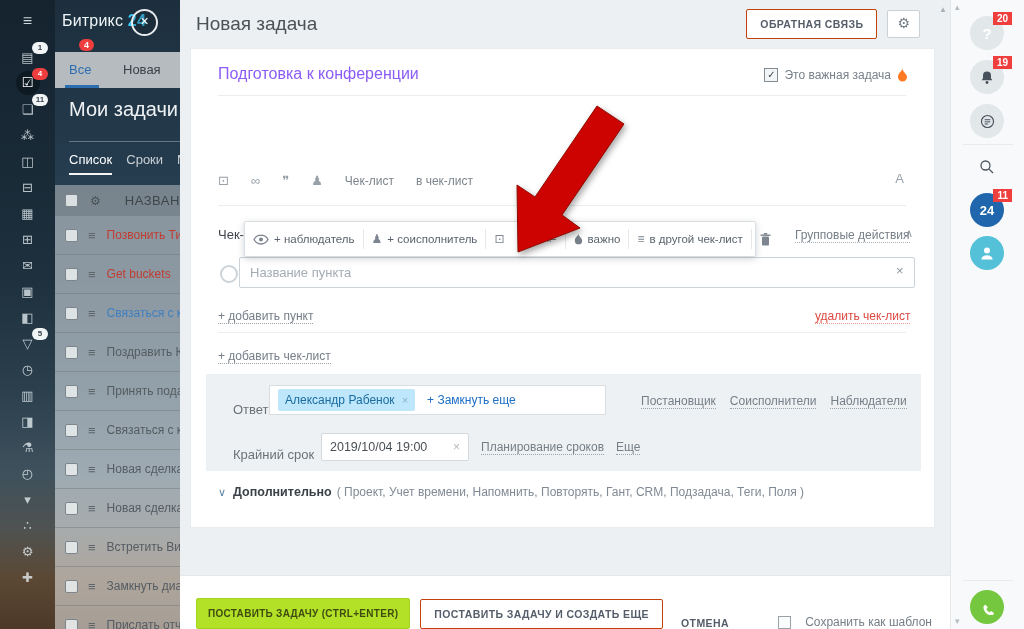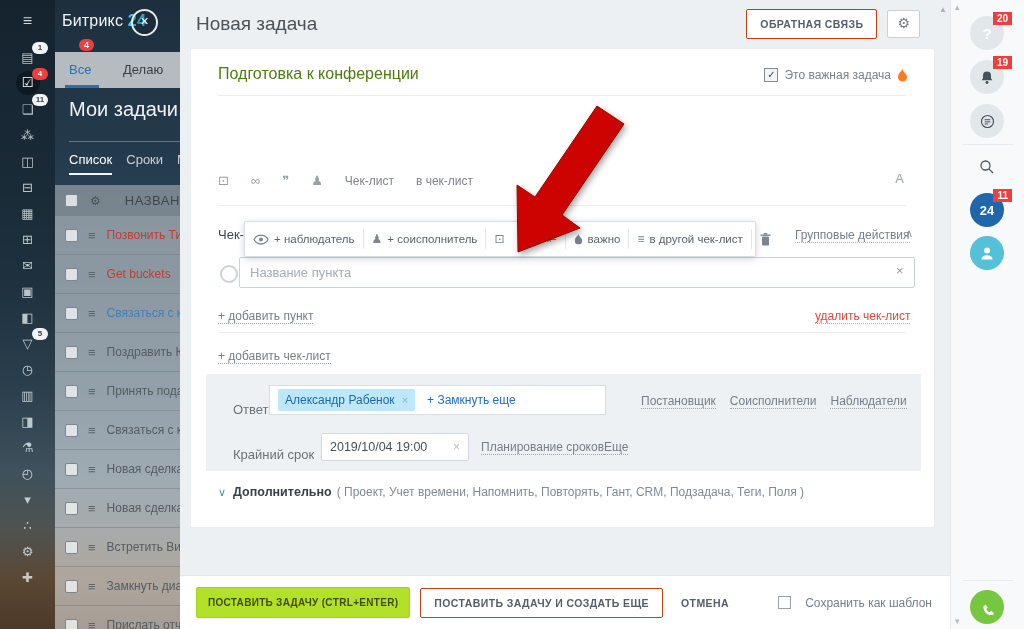--- a/index.html
+++ b/index.html
@@ -56,21 +56,21 @@
   .main-header{position:absolute;top:0;left:0;width:100%;height:48px;display:flex;align-items:center;
     justify-content:space-between;padding:0 16px;box-sizing:border-box;}
   .page-title{font-size:19px;color:#4b5258;}
   .hdr-actions{display:flex;gap:10px;align-items:center;margin-right:14px;}
   .btn-outline{background:#fff;border:1px solid #c2410c;border-radius:2px;color:#545d69;font-size:10.5px;
     font-weight:bold;letter-spacing:0.4px;padding:8px 13px;white-space:nowrap;cursor:pointer;}
   .btn-gear{background:#fff;border:1px solid #c9d0d6;border-radius:2px;color:#737c87;font-size:14px;
     padding:4px 9px 6px;cursor:pointer;}
   .scroll-up{position:absolute;top:5px;right:3px;color:#aab2b8;font-size:8px;}
   .card{position:absolute;left:10px;top:48px;width:745px;height:480px;background:#fff;border:1px solid #e9edef;box-sizing:border-box;}
-  .t-title{position:absolute;top:16px;left:27px;font-size:16px;color:#4d7c0f;}
+  .t-title{position:absolute;top:16px;left:27px;font-size:16px;color:#8b5cf6;}
   .important{position:absolute;top:19px;right:26px;display:flex;align-items:center;gap:6px;font-size:12px;color:#79818a;}
   .imp-cb{width:12px;height:12px;border:1px solid #848c93;background:#f2f4f5;color:#3f464c;font-size:10px;
     line-height:11px;text-align:center;cursor:pointer;}
   .hr{position:absolute;left:27px;right:28px;height:1px;background:#ebeef0;}
   .ed-toolbar{position:absolute;top:124px;left:27px;display:flex;align-items:center;gap:22px;font-size:12px;color:#7d858d;}
   .ed-ic{color:#98a0a8;font-size:13px;cursor:pointer;}
   .ed-btn{cursor:pointer;}
   .font-a{position:absolute;top:122px;right:30px;color:#9aa3ab;font-size:13px;cursor:pointer;}
   .chk-label{position:absolute;top:178px;left:27px;font-size:13px;color:#3f454b;white-space:nowrap;}
   .chk-popup{position:absolute;top:172px;left:53px;width:510px;height:34px;background:#fff;border:1px solid #d8dde1;
@@ -101,26 +101,26 @@
   .chip{background:#bfe7fb;color:#1a6ca0;font-size:12px;padding:4px 7px;border-radius:2px;display:flex;gap:7px;
     align-items:center;white-space:nowrap;cursor:pointer;}
   .chip-x{color:#85b4cf;font-size:11px;cursor:pointer;}
   .add-more{color:#1e6ec6;font-size:12px;white-space:nowrap;cursor:pointer;}
   .fb-links1{position:absolute;top:20px;left:435px;display:flex;gap:14px;}
   .dl-label{position:absolute;top:73px;left:27px;font-size:13px;color:#6b7278;}
   .date-box{position:absolute;top:59px;left:115px;width:148px;height:28px;background:#fff;border:1px solid #d3d9dd;
     border-radius:2px;box-sizing:border-box;display:flex;align-items:center;justify-content:space-between;padding:0 8px;}
   .date-val{font-size:12.5px;color:#4a5056;white-space:nowrap;}
   .date-x{color:#b3bac0;font-size:12px;cursor:pointer;}
-  .fb-links2{position:absolute;top:66px;left:275px;display:flex;text-align:right;}
+  .fb-links2{position:absolute;top:66px;left:275px;display:flex;gap:12px;text-align:right;}
   .additional{position:absolute;top:436px;left:27px;font-size:12px;color:#818a94;white-space:nowrap;}
   .add-chev{color:#5b85a8;margin-right:7px;font-size:11px;cursor:pointer;}
   .add-label{font-weight:bold;color:#3b4148;font-size:12.5px;margin-right:5px;cursor:pointer;}
   .footer{position:absolute;bottom:0;left:0;width:100%;height:54px;background:#fff;border-top:1px solid #e4e8ea;
-    display:flex;align-items:center;padding:0 16px;box-sizing:border-box;gap:10px;}
+    display:flex;align-items:flex-end;padding:0 16px;box-sizing:border-box;gap:10px;}
   .btn-green{background:#b2e127;border:1px solid #a3d31c;color:#3f4b10;font-size:10px;font-weight:bold;
     padding:9px 11px;border-radius:2px;letter-spacing:0.3px;white-space:nowrap;cursor:pointer;}
   .cancel{font-size:10.5px;font-weight:bold;color:#545d69;letter-spacing:0.4px;margin-left:8px;cursor:pointer;}
   .save-tpl{margin-left:auto;display:flex;gap:14px;align-items:center;font-size:12px;color:#767e87;margin-right:2px;}
   .save-cb{width:11px;height:11px;border:1px solid #9aa1a8;background:#fbfcfc;cursor:pointer;flex:none;}
   .arrow-svg{position:absolute;left:308px;top:92px;z-index:9;filter:drop-shadow(2px 3px 3px rgba(0,0,0,0.35));pointer-events:none;}
   
   .right-rail{position:absolute;left:950px;top:0;width:74px;height:629px;background:#f7f9fa;border-left:1px solid #e4e8ea;box-sizing:border-box;}
   .rr-chev-top{position:absolute;top:2px;left:4px;color:#b4bbc0;font-size:9px;cursor:pointer;}
   .rr-chev-bot{position:absolute;bottom:3px;left:4px;color:#b4bbc0;font-size:9px;cursor:pointer;}
@@ -257,21 +257,21 @@
     <div class="task-panel">
       <div class="logo">
         <span>Битрикс</span>
         <span class="num">24</span>
       </div>
       <div class="logo-close">×</div>
 
       <div class="top-strip">
         <span class="tab-all">Все</span>
         <span class="tab-all-badge">4</span>
-        <span class="tab-doing">Делаю</span>
+        <span class="tab-doing">Новая</span>
         <span class="tab-all-underline"></span>
       </div>
 
       <div class="panel-title">
         <span>Мои задачи</span>
       </div>
       <div class="panel-divider"></div>
 
       <div class="panel-tabs">
 

